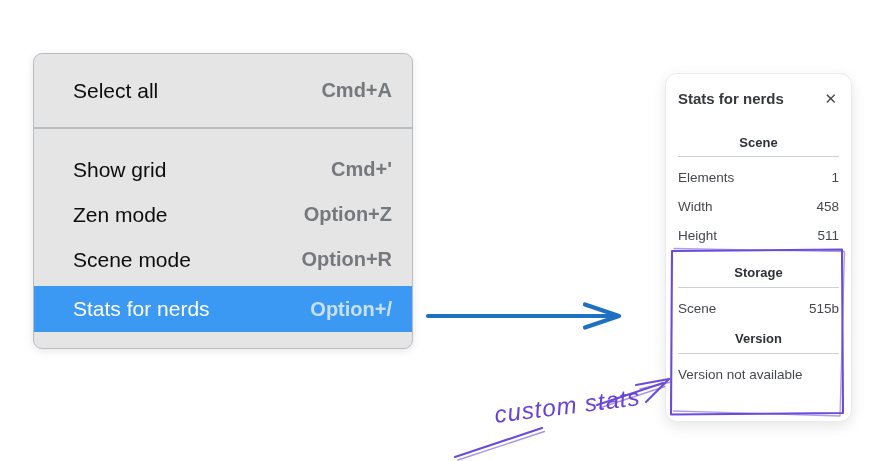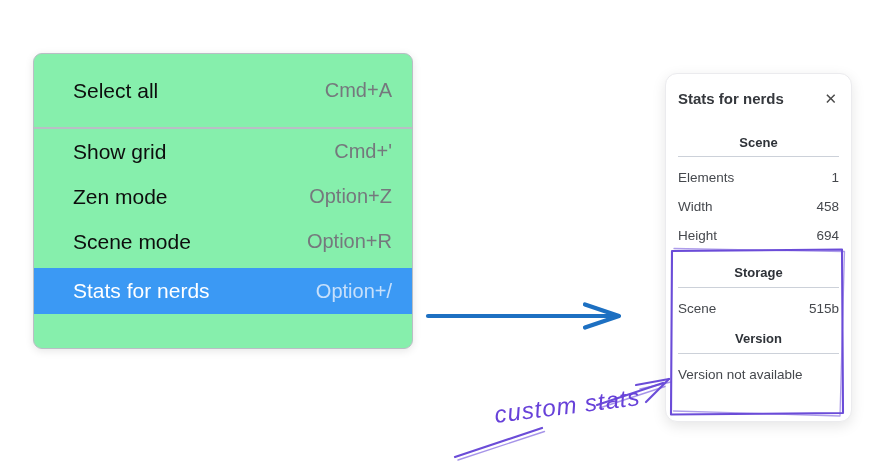--- a/index.html
+++ b/index.html
@@ -9,36 +9,36 @@
     width:873px; height:461px;
     background:#ffffff;
     font-family:"Liberation Sans", sans-serif;
     overflow:hidden;
   }
 
   
   .menu {
     position:absolute; left:33px; top:53px;
     width:380px; height:296px;
-    background:#86efac;
+    background:#e5e5e5;
     border:1px solid #b9bec5;
     border-radius:9px;
     box-shadow:0 2px 8px rgba(0,0,0,0.10);
     overflow:hidden;
   }
   .menu-item {
     display:flex; justify-content:space-between; align-items:center;
     padding:0 20px 0 39px;
     font-size:21px; color:#0d0d0d;
     cursor:default;
   }
-  .menu-item .mi-short { color:#75787d; font-size:20px; }
+  .menu-item .mi-short { color:#75787d; font-size:20px;font-weight:bold; }
   .menu-item.tall { height:73px; }
   .menu-divider { height:2px; background:#b9bec5; }
-  .menu-group { padding-top:0; }
+  .menu-group { padding-top:18px; }
   .menu-group .menu-item { height:45px; }
   .menu-item.highlighted {
     height:46px; margin-top:4px;
     background:#3b99f4; color:#ffffff;
   }
   .menu-item.highlighted .mi-short { color:#c7e0fb; }
 
   
   .panel {
     position:absolute; left:665px; top:73px;
@@ -135,21 +135,21 @@
       <div class="stat-row">
         <span>Elements</span>
         <span>1</span>
       </div>
       <div class="stat-row">
         <span>Width</span>
         <span>458</span>
       </div>
       <div class="stat-row">
         <span>Height</span>
-        <span>694</span>
+        <span>511</span>
       </div>
     </div>
   </div>
 
   <div>
     <div class="section-title st-storage">Storage</div>
     <div class="rule"></div>
     <div class="rows">
       <div class="stat-row">
         <span>Scene</span>

